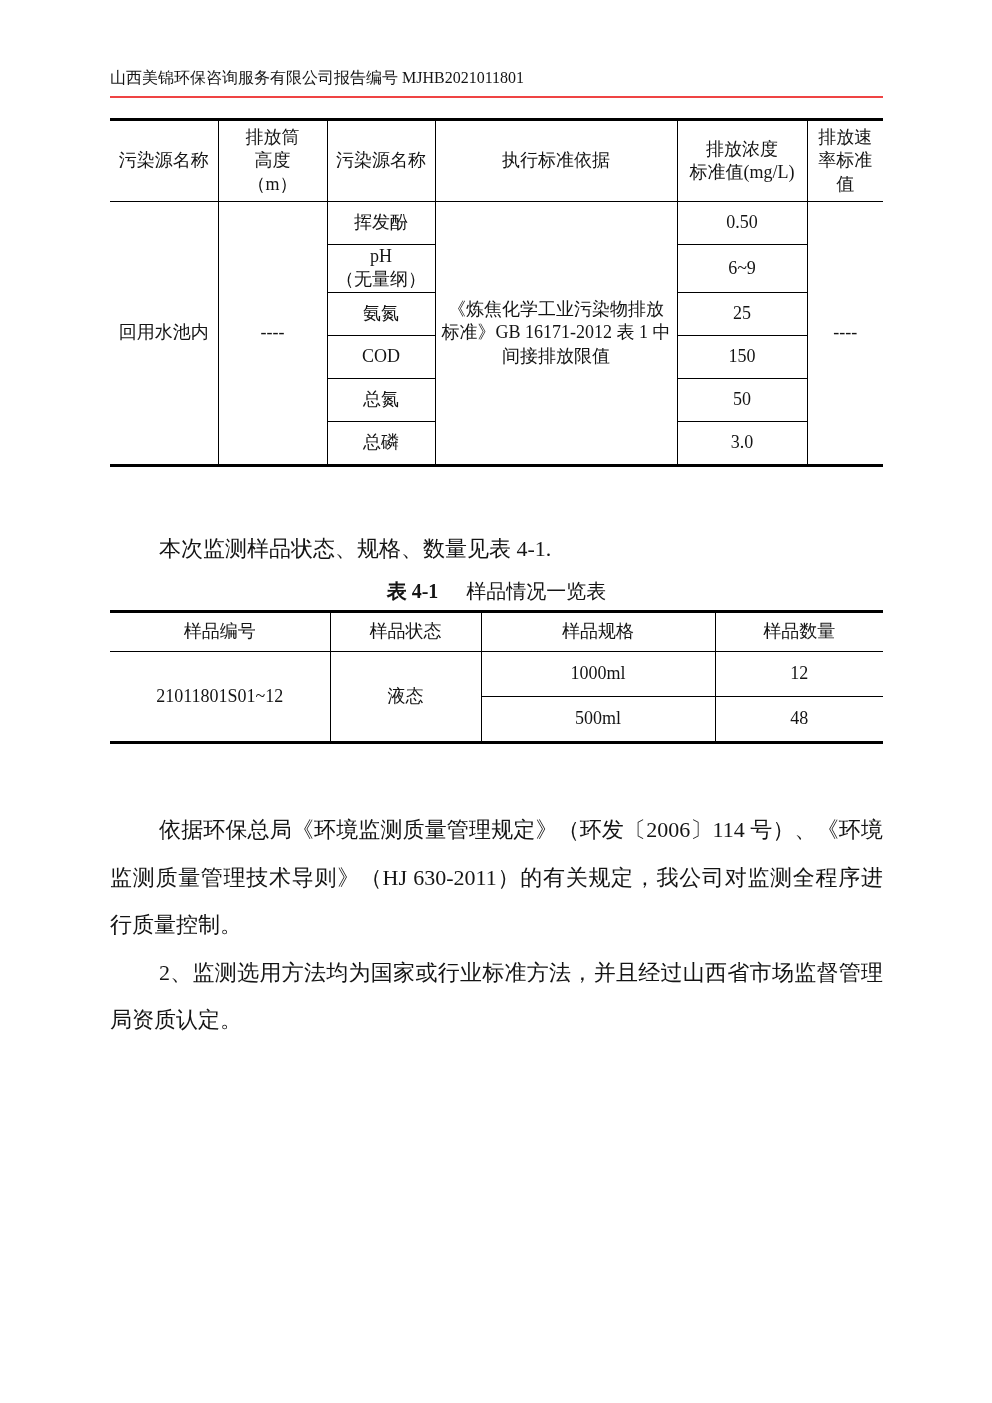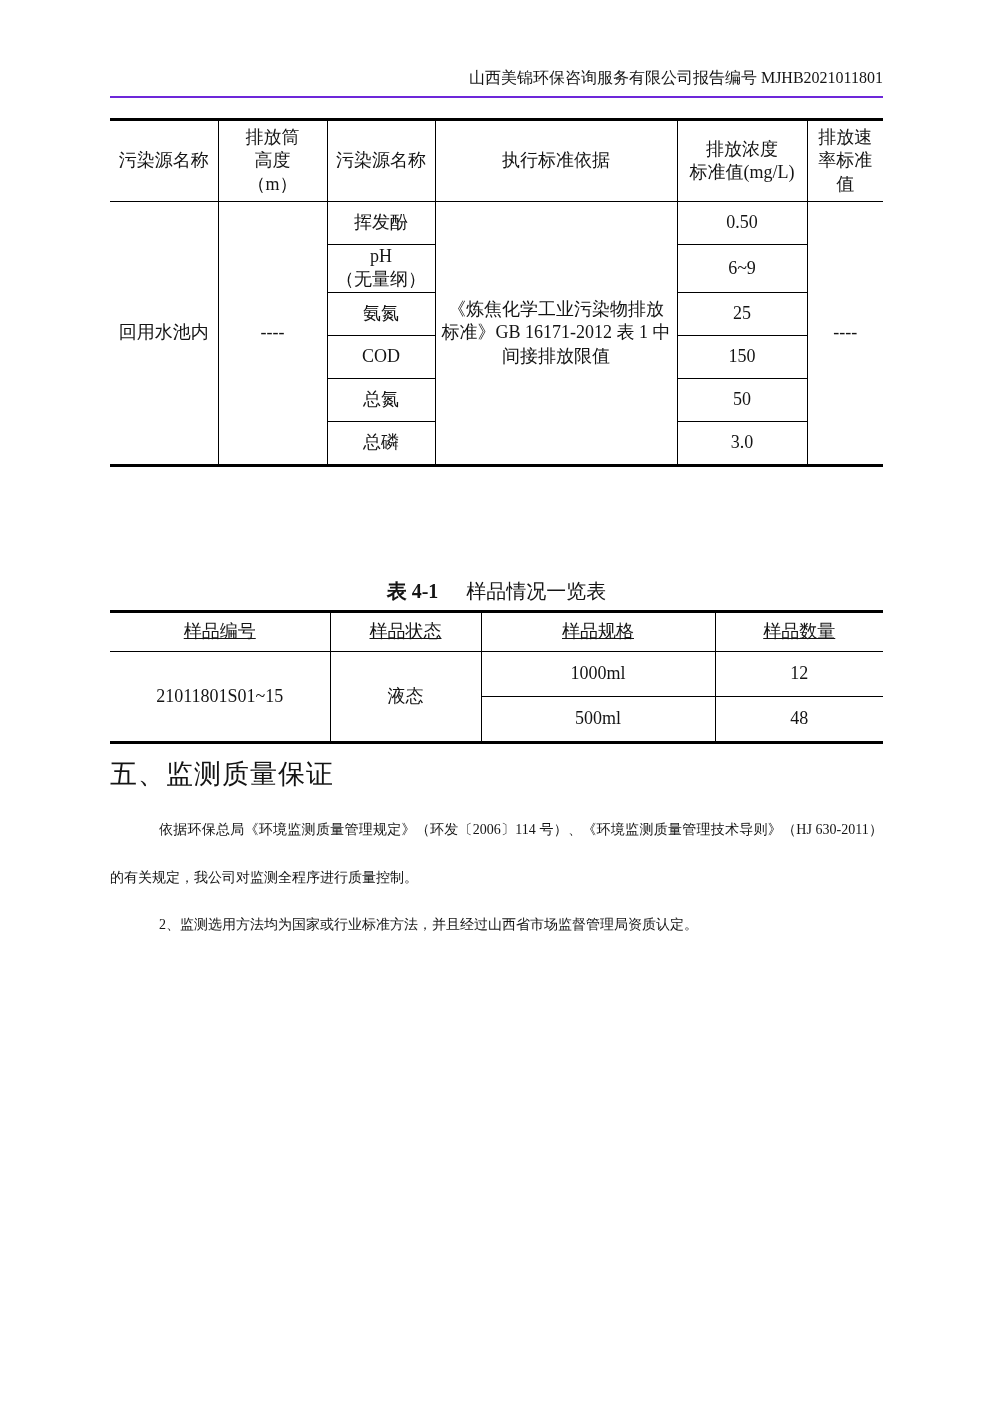--- a/index.html
+++ b/index.html
@@ -7,22 +7,22 @@
     position: relative;
     width: 992px; height: 1403px;
     margin: 0 auto;
     background: #ffffff;
     font-family: "Liberation Serif", "DejaVu Serif", serif;
     color: #141414;
     overflow: hidden;
   }
   .doc-header {
     position: absolute; left: 110px; top: 68px; width: 773px;
-    display: flex; justify-content: flex-end; align-items: flex-end;
-    border-bottom: 2px solid #6d28d9;
+    display: flex; justify-content: flex-start; align-items: flex-end;
+    border-bottom: 2px solid #ef4444;
     padding-bottom: 7px;
     font-size: 16px;
   }
   table { border-collapse: collapse; table-layout: fixed; }
   table.doc-table {
     position: absolute; left: 110px; width: 773px;
     border-top: 3px solid #000;
     border-bottom: 3px solid #000;
     border-left: hidden; border-right: hidden;
   }
@@ -31,21 +31,21 @@
     font-weight: normal;
     text-align: center; vertical-align: middle;
     font-size: 18px; line-height: 1.3;
     padding: 0 6px;
     overflow: hidden;
   }
   table.t1 { top: 118px; }
   table.t2 { top: 610px; }
   .t1 tr.head th { height: 80px; }
   .t1 td { height: 42px; }
-  .t2 tr.head th { height: 38px; text-decoration: underline; }
+  .t2 tr.head th { height: 38px; }
   .t2 td { height: 44px; }
   .pre { white-space: pre-line; }
   .std-cell { padding: 0 10px; line-height: 26px; }
   .sec-title {
     position: absolute; left: 110px; width: 773px;
     font-size: 27px; font-weight: normal; margin: 0;
     letter-spacing: 1px;
   }
   #sec4-title { top: 470px; }
   #sec5-title { top: 756px; }
@@ -58,21 +58,21 @@
   .caption {
     position: absolute; left: 110px; top: 578px; width: 773px;
     text-align: center; font-size: 20px;
   }
   .caption .cap-label { font-weight: bold; margin-right: 28px; }
   .par-block {
     position: absolute; left: 110px; top: 806px; width: 773px;
   }
   .par-block p {
     margin: 0;
-    font-size: 14px; line-height: 47.5px;
+    font-size: 22px; line-height: 47.5px;
     text-indent: 49px;
     text-align: justify;
   }
   .doc-footer {
     position: absolute; left: 110px; top: 1279px; width: 773px;
     text-align: center; font-size: 15px; letter-spacing: 3px;
   }
 </style>
 </head>
 <body>
@@ -135,53 +135,53 @@
         <td>50</td>
       </tr>
       <tr>
         <td>总磷</td>
         <td>3.0</td>
       </tr>
     </tbody>
   </table>
 
 
+  <p class="body-par" id="sec4-par">本次监测样品状态、规格、数量见表 4-1.</p>
 
   <div class="caption">
     <span class="cap-label">表 4-1</span><span>样品情况一览表</span>
   </div>
 
   <table class="doc-table t2">
     <colgroup>
       <col style="width:220px">
         <col style="width:151px">
         <col style="width:234px">
         <col style="width:168px">
     </colgroup>
     <tbody>
       <tr class="head">
         <th>样品编号</th>
         <th>样品状态</th>
         <th>样品规格</th>
         <th>样品数量</th>
       </tr>
       <tr>
-        <td rowspan="2">21011801S01~15</td>
+        <td rowspan="2">21011801S01~12</td>
         <td rowspan="2">液态</td>
         <td>1000ml</td>
         <td>12</td>
       </tr>
       <tr>
         <td>500ml</td>
         <td>48</td>
       </tr>
     </tbody>
   </table>
 
-  <h2 class="sec-title" id="sec5-title">五、监测质量保证</h2>
 
   <div class="par-block">
     <p>依据环保总局《环境监测质量管理规定》（环发〔2006〕114 号）、《环境监测质量管理技术导则》（HJ 630-2011）的有关规定，我公司对监测全程序进行质量控制。</p>
     <p>2、监测选用方法均为国家或行业标准方法，并且经过山西省市场监督管理局资质认定。</p>
   </div>
 
 
 </div>
 
 </body></html>

